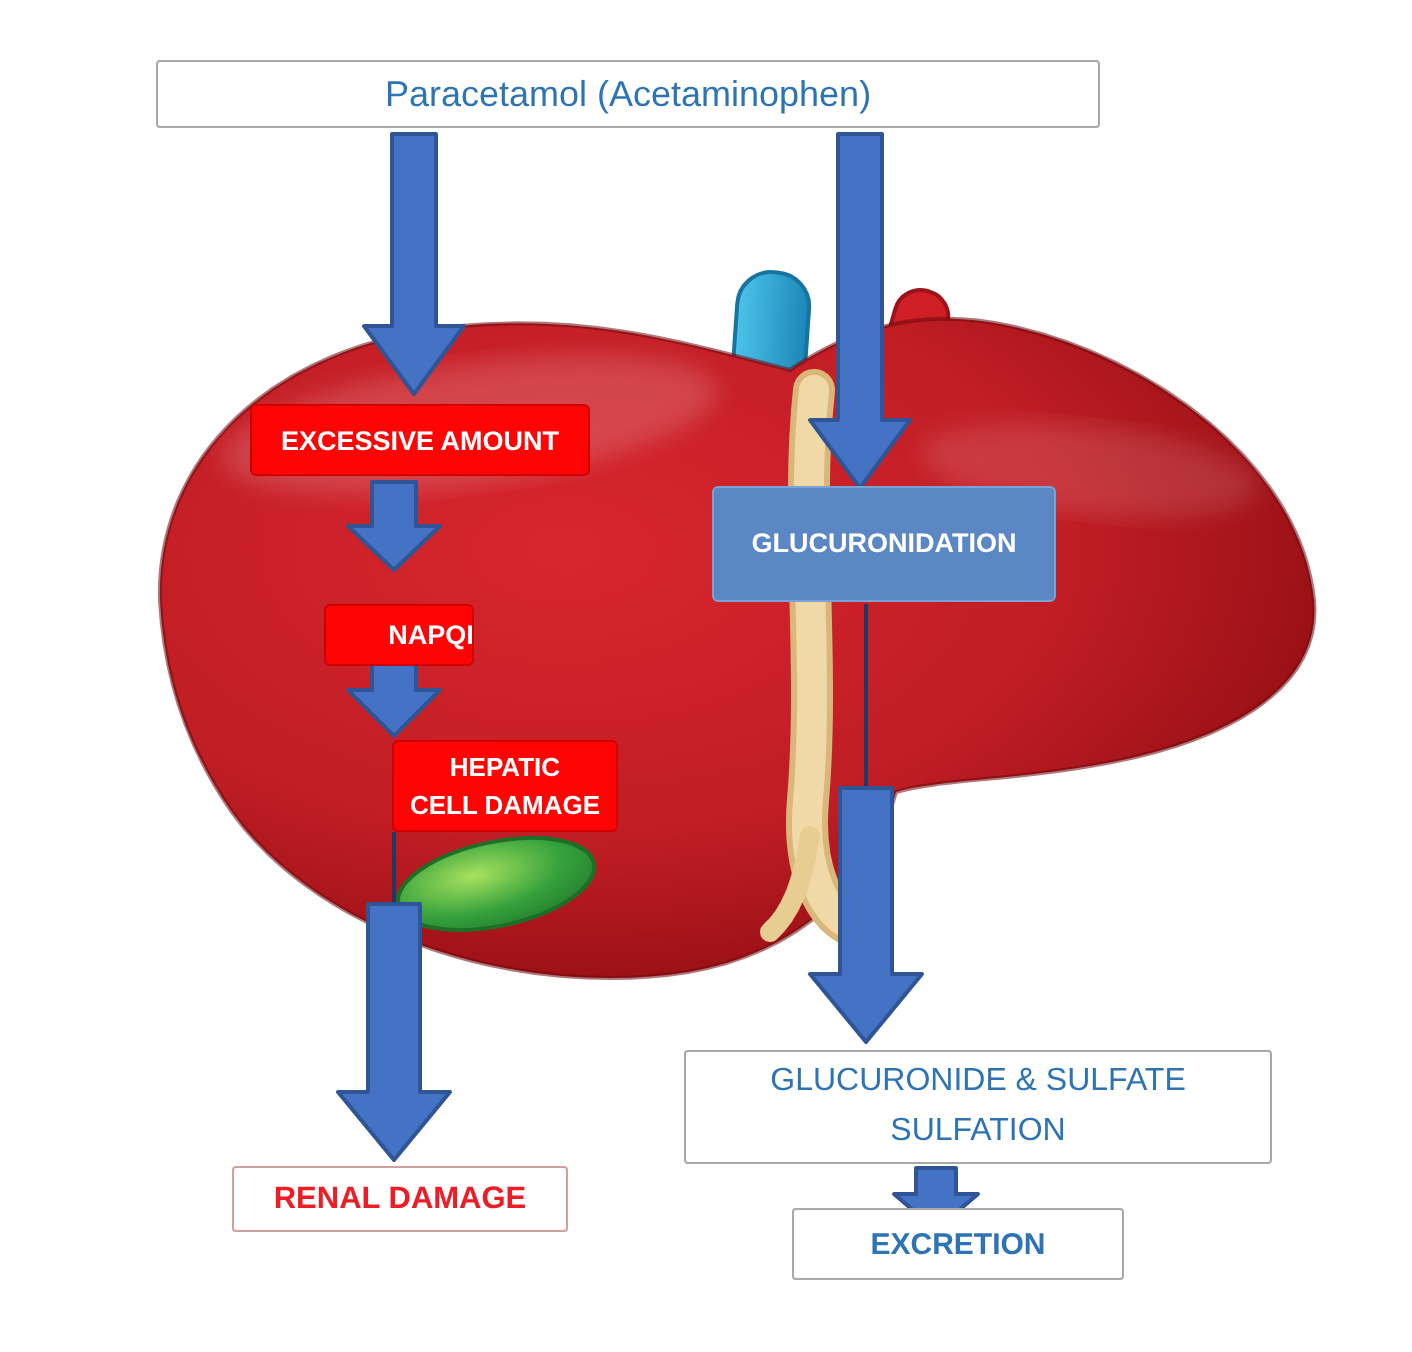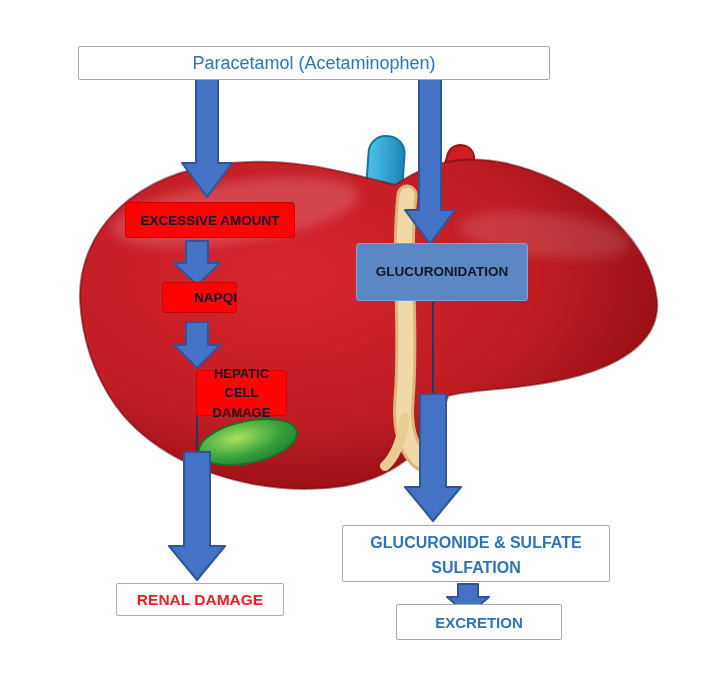--- a/index.html
+++ b/index.html
@@ -13,33 +13,33 @@
   #art{position:absolute;left:0;top:0;z-index:1;}
   .box{
     position:absolute;z-index:2;box-sizing:border-box;
     display:flex;flex-direction:column;align-items:center;justify-content:center;
     text-align:center;border-radius:3px;
   }
   .outline-box{
     background:#ffffff;border:1px solid #a9a9a9;color:#2E74B5;
   }
   .red-box{
-    background:#fe0404;border:1px solid #cf0000;color:#0f172a;font-weight:700;
+    background:#fe0404;border:1px solid #cf0000;color:#ffffff;font-weight:700;
   }
   .blue-box{
-    background:#5B87C5;border:1px solid #7ba2d6;color:#0f172a;font-weight:700;gap:20px;
+    background:#5B87C5;border:1px solid #7ba2d6;color:#ffffff;font-weight:700;gap:20px;
   }
-  #title-box{left:78px;top:30px;width:472px;height:34px;font-size:18px;border-radius:2px;margin-top:16px;}
+  #title-box{left:78px;top:30px;width:472px;height:34px;font-size:18px;border-radius:2px;}
   #excessive-box{left:125px;top:202px;width:170px;height:36px;font-size:13.5px;}
-  #napqi-box{left:162px;top:282px;width:75px;height:31px;font-size:13.5px;padding-left:32px;}
-  #hepatic-box{left:196px;top:370px;width:91px;height:46px;font-size:13px;line-height:1.5;}
+  #napqi-box{left:162px;top:302px;width:75px;height:31px;font-size:13.5px;padding-left:32px;}
+  #hepatic-box{left:196px;top:370px;width:113px;height:46px;font-size:13px;line-height:1.5;}
   #renal-box{left:116px;top:583px;width:168px;height:33px;font-size:15.5px;font-weight:700;
     background:#ffffff;border:1px solid #cfa0a0;color:#ee1c24;border-radius:2px;}
   #gluc-box{left:356px;top:243px;width:172px;height:58px;font-size:13.5px;line-height:1.65;}
-  #conj-box{left:342px;top:525px;width:268px;height:57px;font-size:16px;font-weight:700;line-height:1.55;border-radius:2px;justify-content:flex-end;}
+  #conj-box{left:342px;top:525px;width:294px;height:57px;font-size:16px;font-weight:400;line-height:1.55;border-radius:2px;}
   #excretion-box{left:396px;top:604px;width:166px;height:36px;font-size:15px;font-weight:700;border-radius:2px;}
 </style>
 </head>
 <body>
 
 <div id="stage">
 
   <svg id="art" width="706" height="676" viewBox="0 0 706 676">
     <defs>
       <radialGradient id="liverGrad" cx="35%" cy="35%" r="80%">

